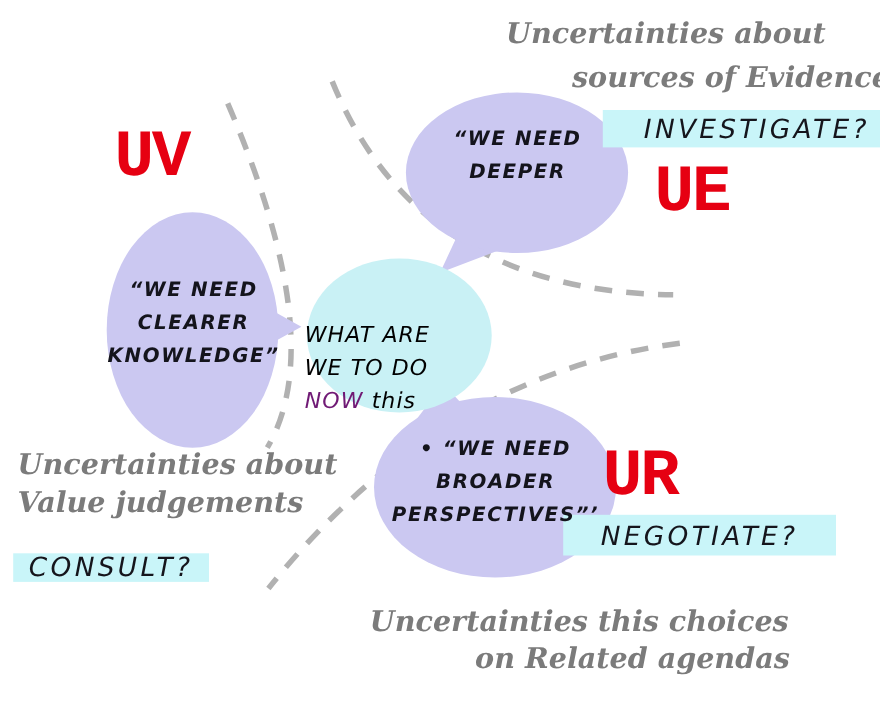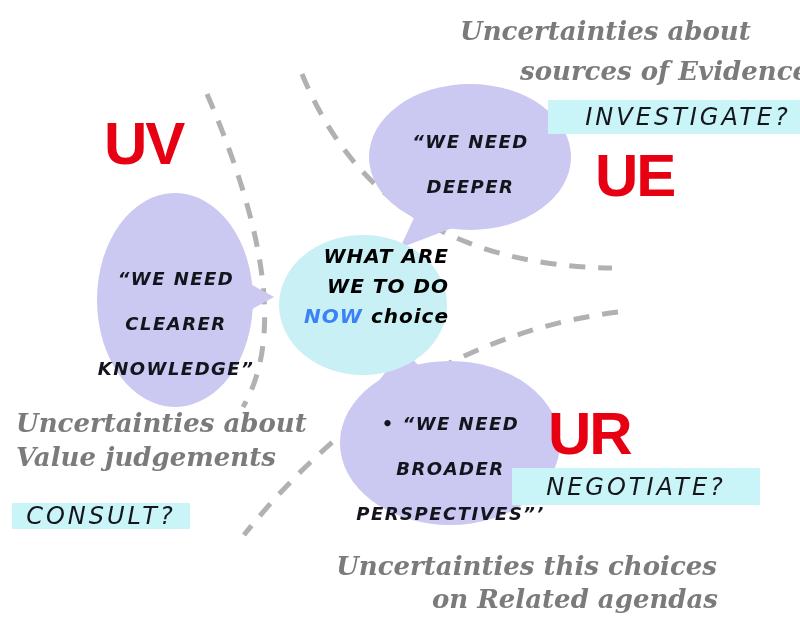--- a/index.html
+++ b/index.html
@@ -4,47 +4,47 @@
 <style>
   html,body { margin:0; padding:0; background:#ffffff; }
   .stage {
     position:relative; width:800px; height:639px; background:#ffffff;
     overflow:hidden; font-family:"DejaVu Sans", sans-serif;
   }
   .shapes { position:absolute; left:0; top:0; width:800px; height:639px; }
 
   .big-label {
     position:absolute; color:#e60012; font-weight:bold; font-size:60px;
-    letter-spacing:-2px; line-height:1; font-family:Liberation Sans, sans-serif;
+    letter-spacing:-2px; line-height:1; font-family:Liberation Mono, monospace;
     white-space:nowrap;
   }
   .heading {
     position:absolute; color:#7b7b7b; font-family:"DejaVu Serif", serif;
     font-weight:bold; font-style:italic; font-size:26px; line-height:1;
     white-space:nowrap;
   }
   .action-box {
     position:absolute; background:#c9f5f9; display:flex;
     align-items:center; justify-content:center;
   }
   .action-label {
     font-style:italic; font-size:24px; letter-spacing:3px; color:#15151c;
     white-space:nowrap; font-family:"DejaVu Sans", sans-serif;
   }
   .bubble-text {
     position:absolute; text-align:center; font-style:italic; font-weight:bold;
     font-size:18px; line-height:30px; letter-spacing:1.5px; color:#14141c;
   }
-  .bubble-text div { white-space:nowrap;margin-top:15px; }
+  .bubble-text div { white-space:nowrap; }
   .center-text {
-    position:absolute; text-align:right; font-style:italic; font-weight:bold;
-    font-size:20px; line-height:30px; letter-spacing:1px; color:#000000;
+    position:absolute; text-align:left; font-style:italic; font-weight:normal;
+    font-size:20px; line-height:30px; letter-spacing:1px; color:#000000;margin-top:48px;
   }
   .center-text div { white-space:nowrap; }
-  .now { color:#3b82f6; }
+  .now { color:#701a75; }
 </style>
 </head>
 <body>
 
 <div class="stage">
 
   <svg class="shapes" viewBox="0 0 800 639" xmlns="http://www.w3.org/2000/svg">
 
     <path d="M 207 94 Q 300 310 243 407" fill="none" stroke="#b1b1b1" stroke-width="5" stroke-dasharray="16 13"></path>
     <path d="M 302 74 Q 380 265 612 268" fill="none" stroke="#b1b1b1" stroke-width="5" stroke-dasharray="16 13"></path>
@@ -102,16 +102,16 @@
 
   <div class="bubble-text" style="left:338px; top:394px; width:225px;">
     <div>• “WE NEED</div>
     <div>BROADER</div>
     <div>PERSPECTIVES”’</div>
   </div>
 
   <div class="center-text" style="left:277px; top:241px; width:172px;">
     <div>WHAT ARE</div>
     <div>WE TO DO</div>
-    <div><span class="now">NOW</span> <span>choice</span></div>
+    <div><span class="now">NOW</span> <span>this</span></div>
   </div>
 
 </div>
 
 </body></html>

